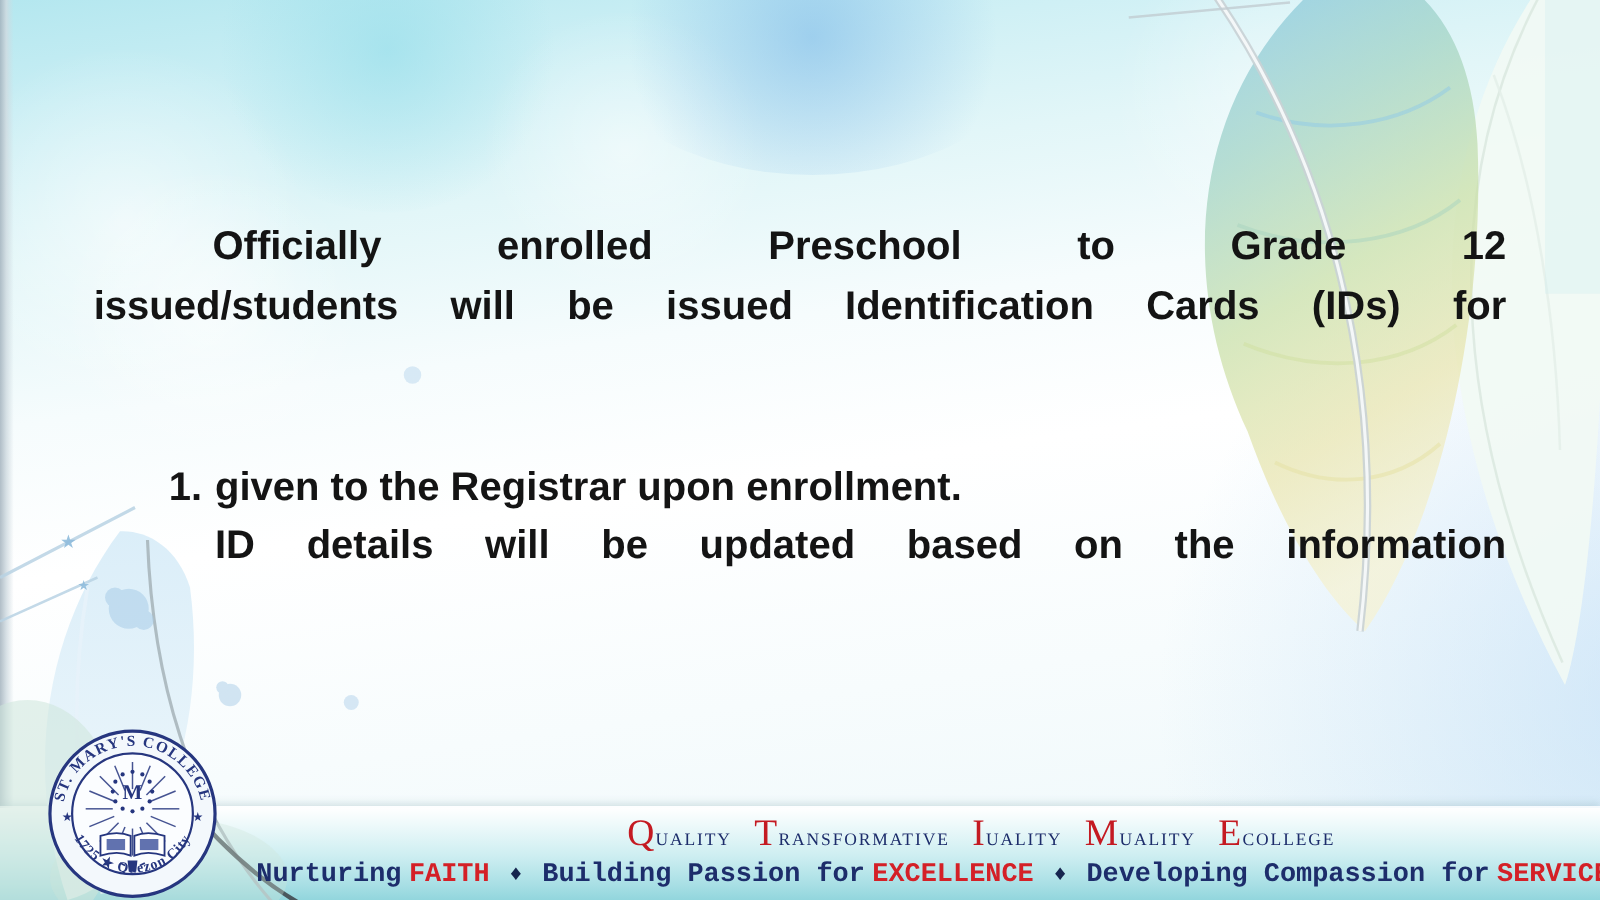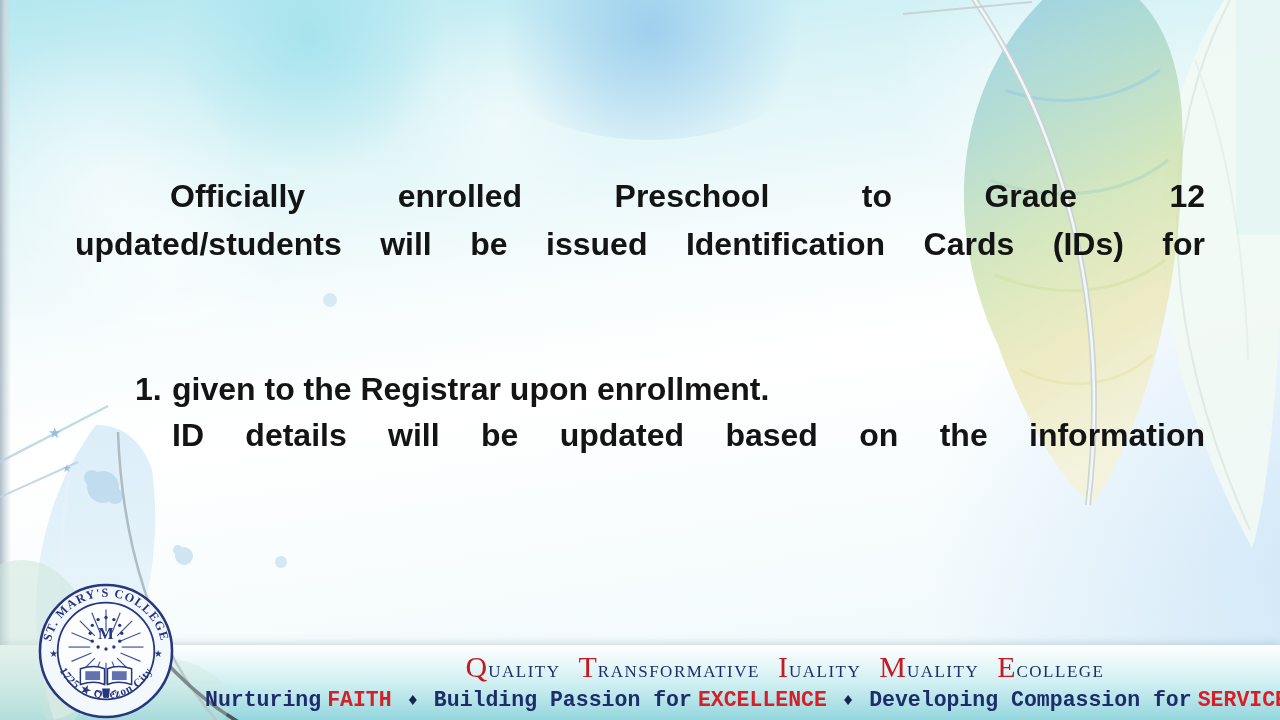--- a/index.html
+++ b/index.html
@@ -42,21 +42,21 @@
 
   .band { position:absolute; z-index:2; left:0; top:645px; width:1280px; height:75px;
     background:linear-gradient(180deg, #ffffff 0%, #f0fafb 16%, #cdeef1 52%, #a6dee4 84%, #90d5dc 100%);
     border-top:1px solid #ffffff;
     box-shadow:0 -3px 6px rgba(130,165,175,.3); }
 
   .motto { position:absolute; z-index:4; left:290px; top:649px; width:990px; height:36px;
     text-align:center; font-family:"Liberation Serif", serif; white-space:nowrap; line-height:36px; }
   .motto-word { margin:0 7px; }
   .motto-initial { font-size:30px; color:#c41a22; letter-spacing:1px; }
-  .motto-rest { font-size:17px; color:#1d2d6b; letter-spacing:1.5px; }
+  .motto-rest { font-size:14px; color:#1d2d6b; letter-spacing:1.5px; }
 
   .tagline { position:absolute; z-index:4; left:205px; top:686px; width:1075px; height:30px;
     text-align:center; font-family:Liberation Mono, monospace; font-weight:700;
     font-size:21.5px; line-height:28px; white-space:nowrap; color:#1d2d6b; }
   .tag-emph { color:#d42027; margin-left:6px; }
   .tag-bullet { color:#16254f; font-size:17px; margin:0 16px; vertical-align:1px; }
 
   .logo { position:absolute; z-index:5; left:37px; top:582px; width:138px; height:138px; }
 </style>
 </head>
@@ -135,21 +135,21 @@
       </g>
       <g opacity="0.4" fill="#a9cde8">
         <circle cx="330" cy="300" r="7"></circle>
       </g>
     </g>
   </svg>
 
 
   <div class="para">
     <div class="jline indent">Officially enrolled Preschool to Grade 12</div>
-    <div class="jline">updated/students will be issued Identification Cards (IDs) for</div>
+    <div class="jline">issued/students will be issued Identification Cards (IDs) for</div>
   </div>
 
   <div class="list">
     <div class="list-item">
       <div class="list-marker">1.</div>
       <div class="list-lines">
         <div class="jline lastline">given to the Registrar upon enrollment.</div>
         <div class="jline">ID details will be updated based on the information</div>
       </div>
     </div>

